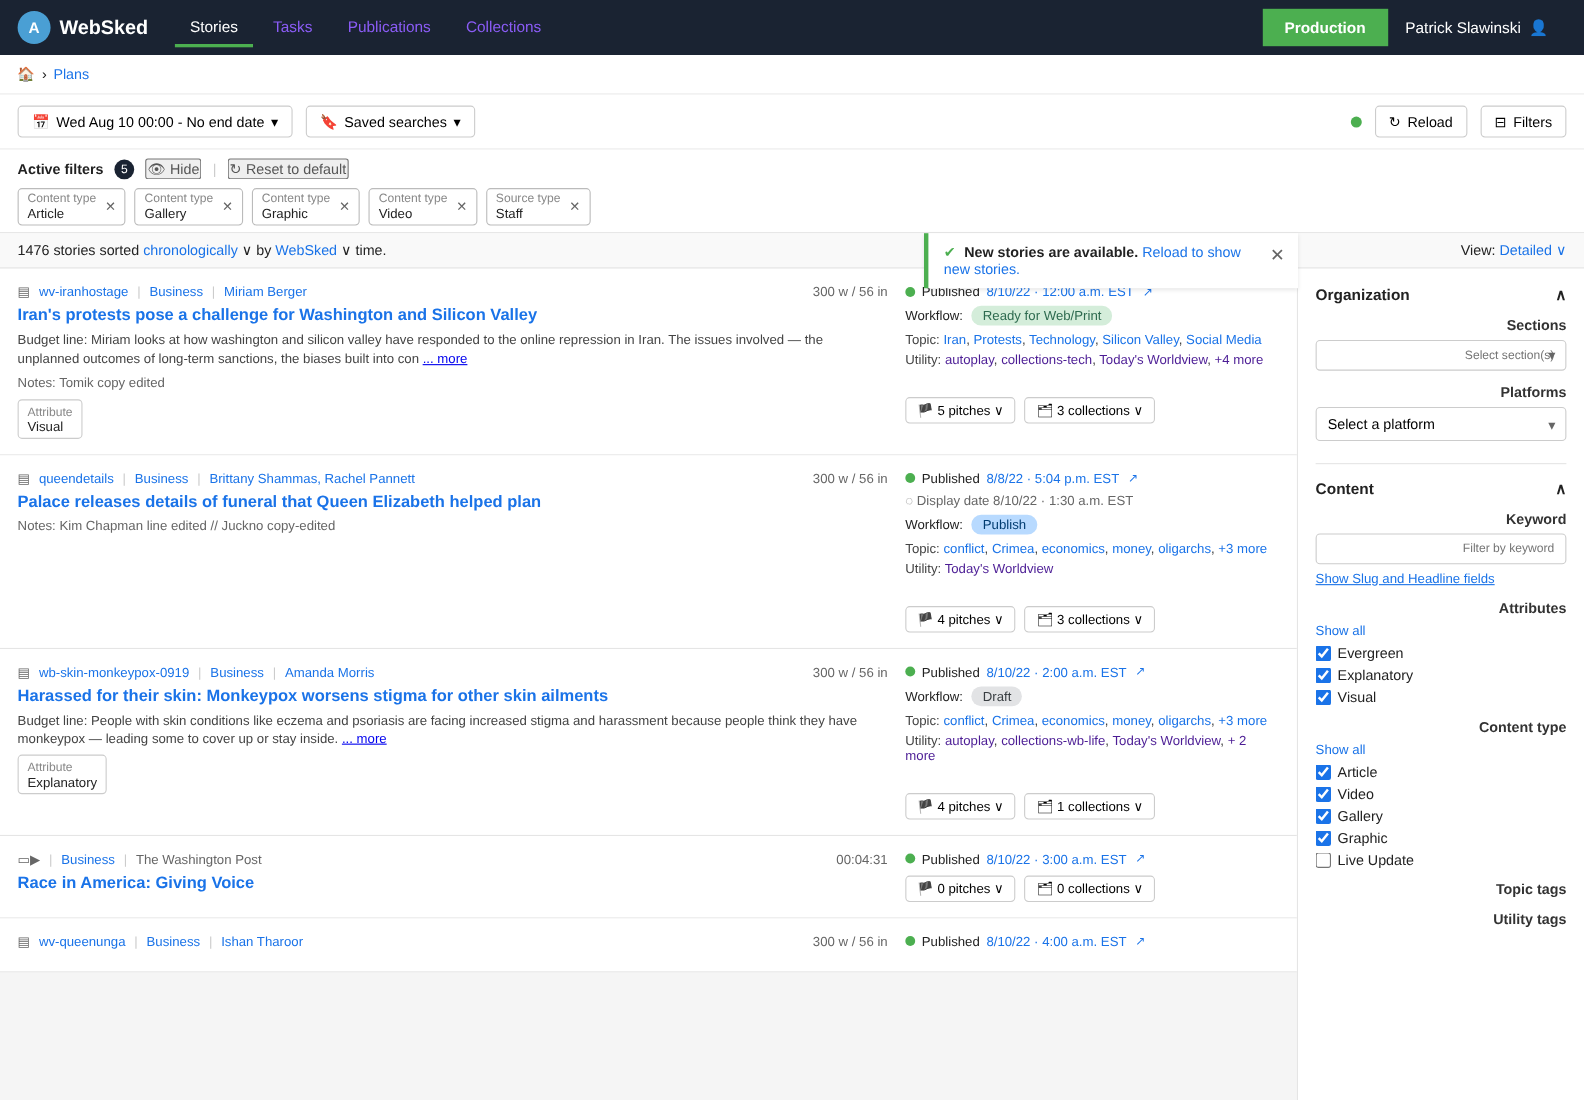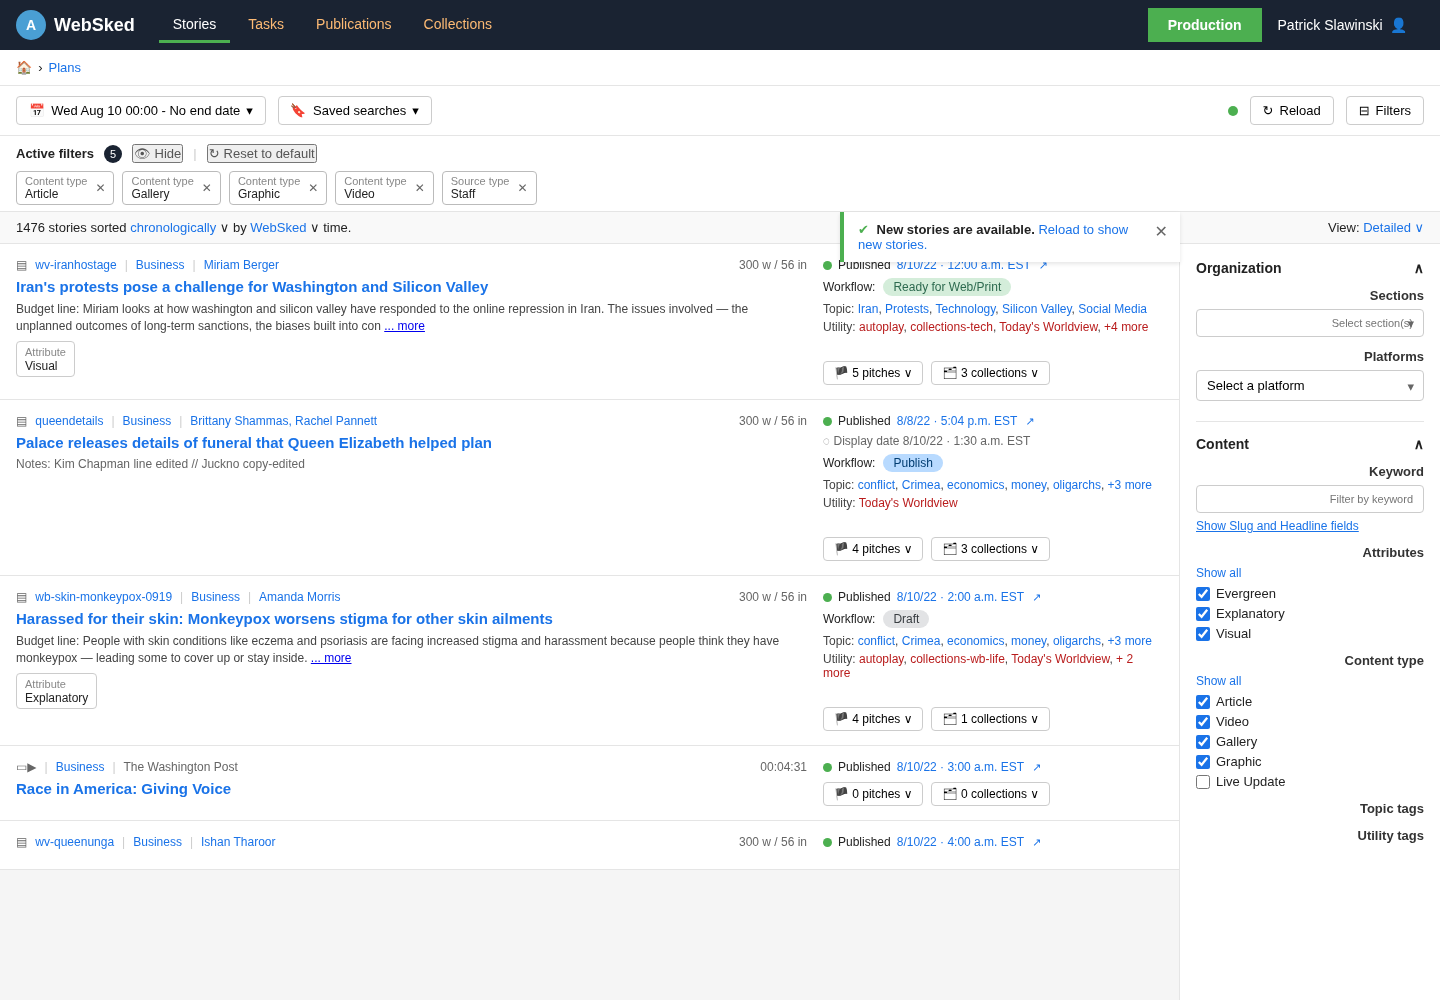--- a/index.html
+++ b/index.html
@@ -3,21 +3,21 @@
   <meta charset="utf-8">
   <style>
     * { box-sizing: border-box; margin: 0; padding: 0; }
     body { font-family: -apple-system, BlinkMacSystemFont, 'Segoe UI', sans-serif; font-size: 13px; background: #f5f5f5; color: #222; }
 
     
     .header { display: flex; align-items: center; background: #1a2332; color: #fff; height: 50px; padding: 0 16px; gap: 24px; }
     .logo { display: flex; align-items: center; gap: 8px; font-size: 18px; font-weight: 700; color: #fff; }
     .logo-icon { width: 30px; height: 30px; background: #4a9fd4; border-radius: 50%; display: flex; align-items: center; justify-content: center; font-size: 14px; }
     .nav { display: flex; gap: 4px; flex: 1; }
-    .nav-item { padding: 8px 14px; color: #fdba74; cursor: pointer; font-size: 14px; border-bottom: 3px solid transparent; }
+    .nav-item { padding: 8px 14px; color: #8b5cf6; cursor: pointer; font-size: 14px; border-bottom: 3px solid transparent; }
     .nav-item.active { color: #fff; border-bottom: 3px solid #4caf50; }
     .header-right { display: flex; align-items: center; gap: 0; margin-left: auto; }
     .production-btn { background: #4caf50; color: #fff; padding: 0 20px; height: 34px; border: none; cursor: pointer; font-size: 14px; font-weight: 600; }
     .user-area { display: flex; align-items: center; gap: 8px; padding: 0 16px; color: #fff; cursor: pointer; font-size: 14px; }
 
     
     .breadcrumb { padding: 10px 16px; font-size: 13px; display: flex; align-items: center; gap: 6px; background: #fff; border-bottom: 1px solid #e5e5e5; }
     .breadcrumb a { color: #1a73e8; text-decoration: none; }
 
     
@@ -77,21 +77,21 @@
 
     .story-workflow { display: flex; align-items: center; gap: 8px; margin-bottom: 6px; font-size: 12px; }
     .workflow-badge { padding: 2px 10px; border-radius: 12px; font-size: 12px; font-weight: 500; }
     .workflow-badge.ready { background: #d4edda; color: #2d6a4f; }
     .workflow-badge.publish { background: #b8daff; color: #003c71; }
     .workflow-badge.draft { background: #e2e3e5; color: #383d41; }
 
     .story-topics { font-size: 12px; color: #444; margin-bottom: 4px; }
     .story-topics a { color: #1a73e8; text-decoration: none; }
     .story-utility { font-size: 12px; color: #444; margin-bottom: 8px; }
-    .story-utility a { color: #b91c1c; text-decoration: none; margin-top: 38px; }
+    .story-utility a { color: #4c1d95; text-decoration: none; margin-top: 38px; }
 
     .story-actions { display: flex; gap: 8px; margin-top: 27px; }
     .action-btn { display: flex; align-items: center; gap: 5px; padding: 4px 10px; border: 1px solid #ccc; border-radius: 4px; font-size: 12px; cursor: pointer; background: #fff; }
 
     
     .sidebar-section { margin-bottom: 20px; }
     .sidebar-section-header { display: flex; align-items: center; justify-content: space-between; font-weight: 700; font-size: 14px; margin-bottom: 12px; cursor: pointer; }
     .sidebar-label { font-size: 13px; font-weight: 600; margin-bottom: 6px; color: #333; text-align: right; }
     .sidebar-select { width: 100%; padding: 7px 10px; border: 1px solid #ccc; border-radius: 4px; font-size: 13px; background: #fff; appearance: none; cursor: pointer; }
     .sidebar-input { width: 100%; padding: 7px 10px; border: 1px solid #ccc; border-radius: 4px; font-size: 11px; text-align: right; }
@@ -219,20 +219,21 @@
           <span>▤</span>
           <a href="#">wv-iranhostage</a>
           <span class="sep">|</span>
           <a href="#">Business</a>
           <span class="sep">|</span>
           <a href="#">Miriam Berger</a>
           <span class="story-word-count">300 w / 56 in</span>
         </div>
         <a class="story-title" href="#">Iran's protests pose a challenge for Washington and Silicon Valley</a>
         <div class="story-budget">Budget line: Miriam looks at how washington and silicon valley have responded to the online repression in Iran. The issues involved — the unplanned outcomes of long-term sanctions, the biases built into con <a href="#">... more</a></div>
+        <div class="story-notes">Notes: Tomik copy edited</div>
         <div class="story-attribute">
           <span class="attr-label">Attribute</span><br>
           <span>Visual</span>
         </div>
       </div>
       <div class="story-right">
         <div class="story-pub">
           <span class="pub-dot"></span>
           <span>Published</span>
           <a class="pub-link" href="#">8/10/22 · 12:00 a.m. EST</a>

